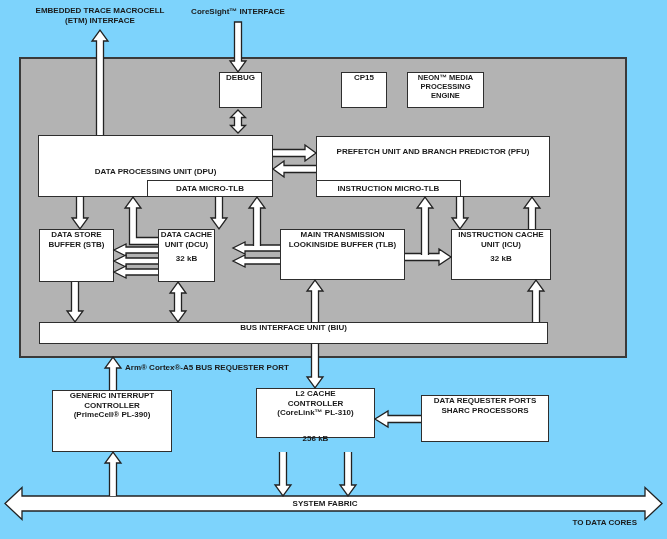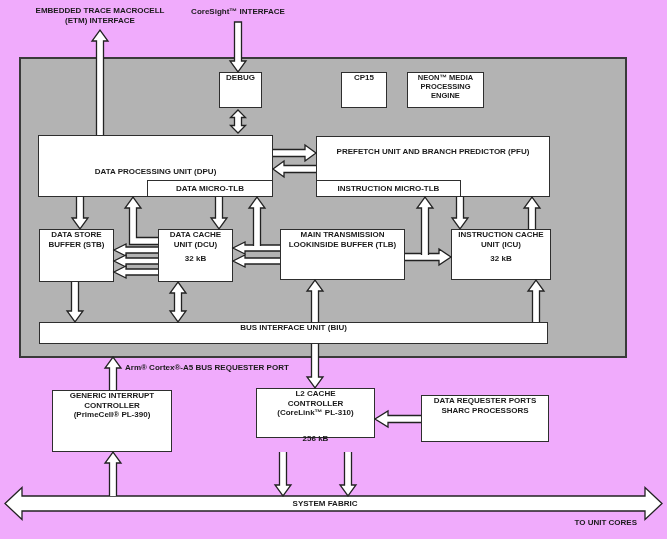--- a/index.html
+++ b/index.html
@@ -1,17 +1,17 @@
 <!DOCTYPE html>
 <html><head>
 <meta charset="utf-8">
 <style>
   html,body{margin:0;padding:0;background:#ffffff;}
   .canvas{
-    position:relative;width:667px;height:539px;background:#f0abfc;
+    position:relative;width:667px;height:539px;background:#7dd3fc;
     font-family:"Liberation Sans","DejaVu Sans",sans-serif;
     color:#1a1a1a;overflow:hidden;
   }
   .lbl{
     position:absolute;font-size:8px;font-weight:bold;line-height:9.5px;
     text-align:center;color:#1a1a1a;letter-spacing:0;
   }
   .box{
     position:absolute;background:#ffffff;border:1.5px solid #2e2e2e;
     display:flex;flex-direction:column;align-items:center;justify-content:flex-start;
@@ -75,21 +75,21 @@
     <div>PREFETCH UNIT AND BRANCH PREDICTOR (PFU)</div>
   </div>
   <div class="subbox" style="left:316px;top:180px;width:145px;height:17px;">
     <div>INSTRUCTION MICRO-TLB</div>
   </div>
 
   <div class="box" style="left:39px;top:229px;width:75px;height:53px;">
     <div>DATA STORE</div>
     <div>BUFFER (STB)</div>
   </div>
-  <div class="box" style="left:158px;top:229px;width:75px;height:53px;">
+  <div class="box" style="left:158px;top:229px;width:57px;height:53px;">
     <div>DATA CACHE</div>
     <div>UNIT (DCU)</div>
     <div class="size">32 kB</div>
   </div>
   <div class="box" style="left:280px;top:229px;width:125px;height:51px;">
     <div>MAIN TRANSMISSION</div>
     <div>LOOKINSIDE BUFFER (TLB)</div>
   </div>
   <div class="box" style="left:451px;top:229px;width:100px;height:51px;">
     <div>INSTRUCTION CACHE</div>
@@ -154,16 +154,16 @@
     <path d="M311.5,344 L311.5,377 L307,377 L315,388 L323,377 L318.5,377 L318.5,344"></path>
     <path d="M279.5,452 L279.5,485 L275,485 L283,496 L291,485 L286.5,485 L286.5,452"></path>
     <path d="M344.5,452 L344.5,485 L340,485 L348,496 L356,485 L351.5,485 L351.5,452"></path>
   </svg>
 
   <div class="lbl fabric-label" style="left:0px;top:499px;width:650px;">
     <div>SYSTEM FABRIC</div>
   </div>
 
   <div class="lbl" style="right:30px;top:518px;width:120px;text-align:right;">
-    <div>TO UNIT CORES</div>
+    <div>TO DATA CORES</div>
   </div>
 
 </div>
 
 </body></html>

